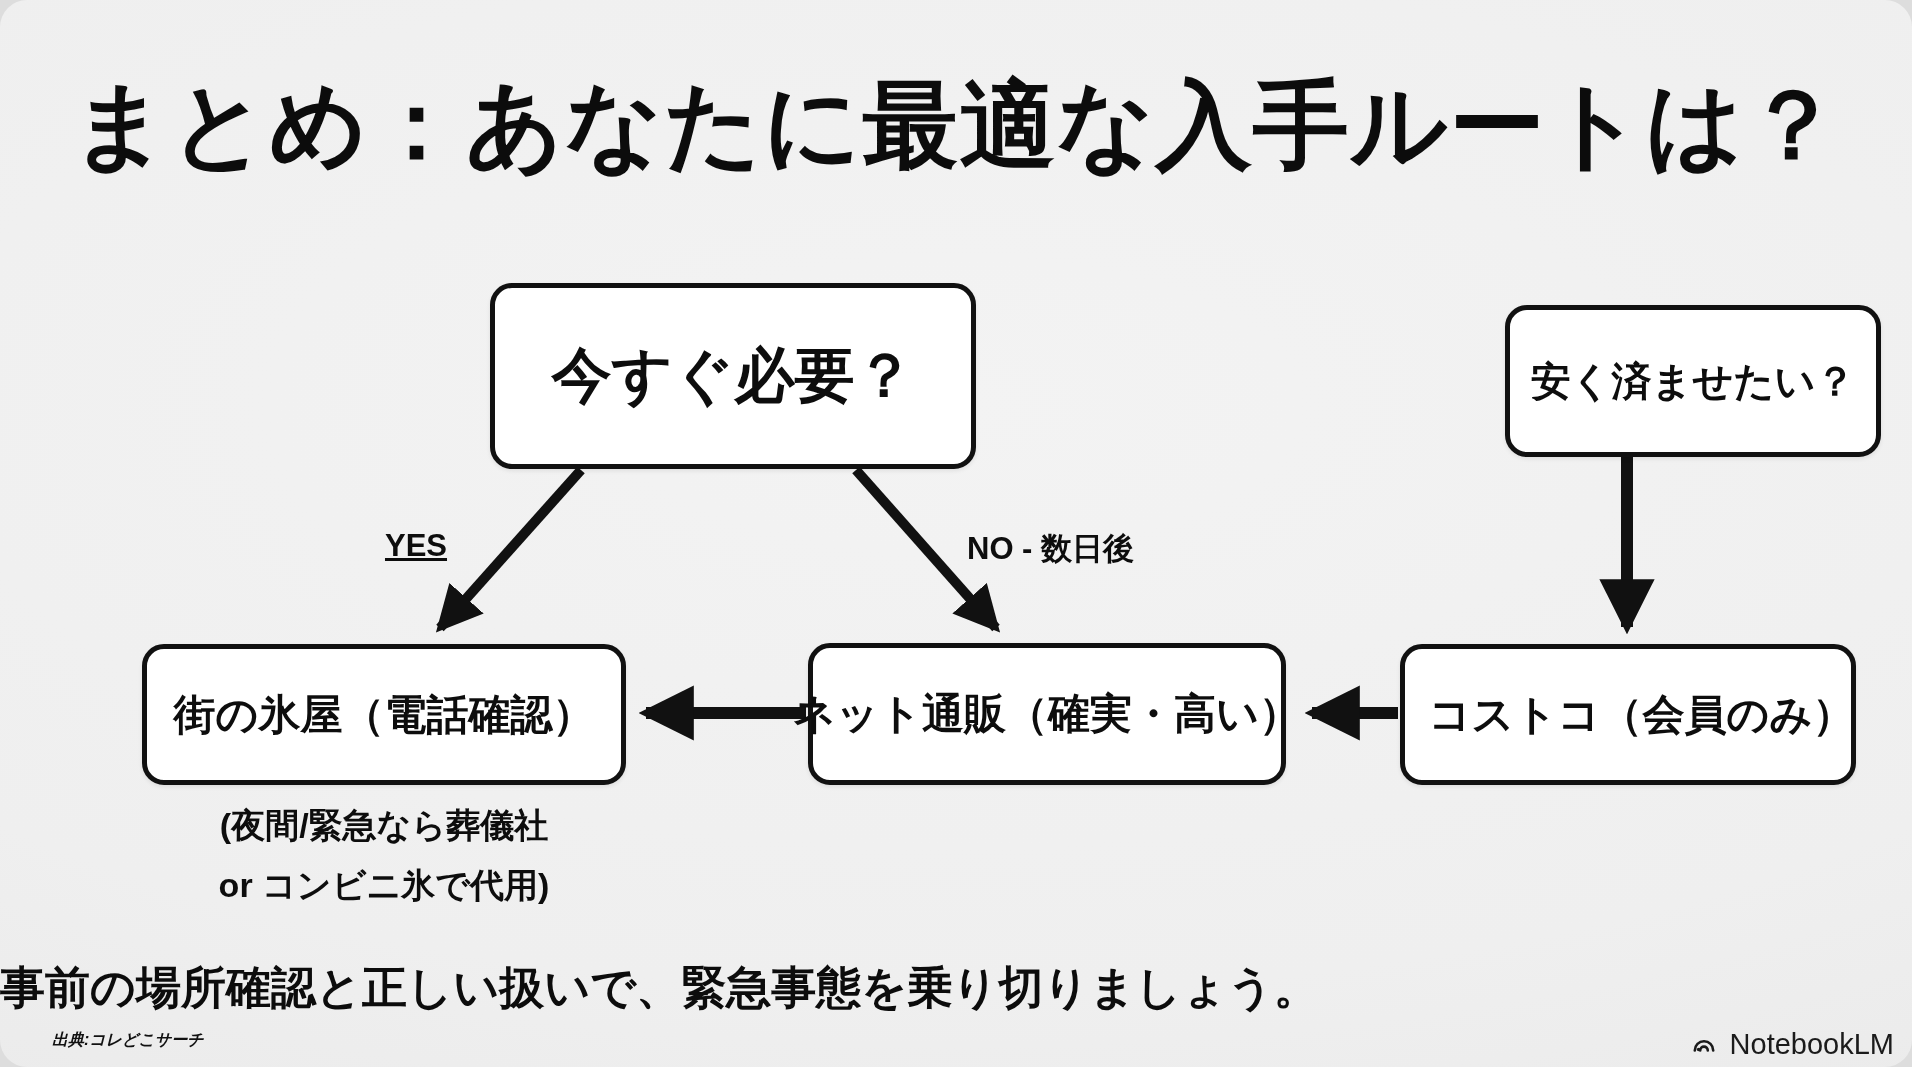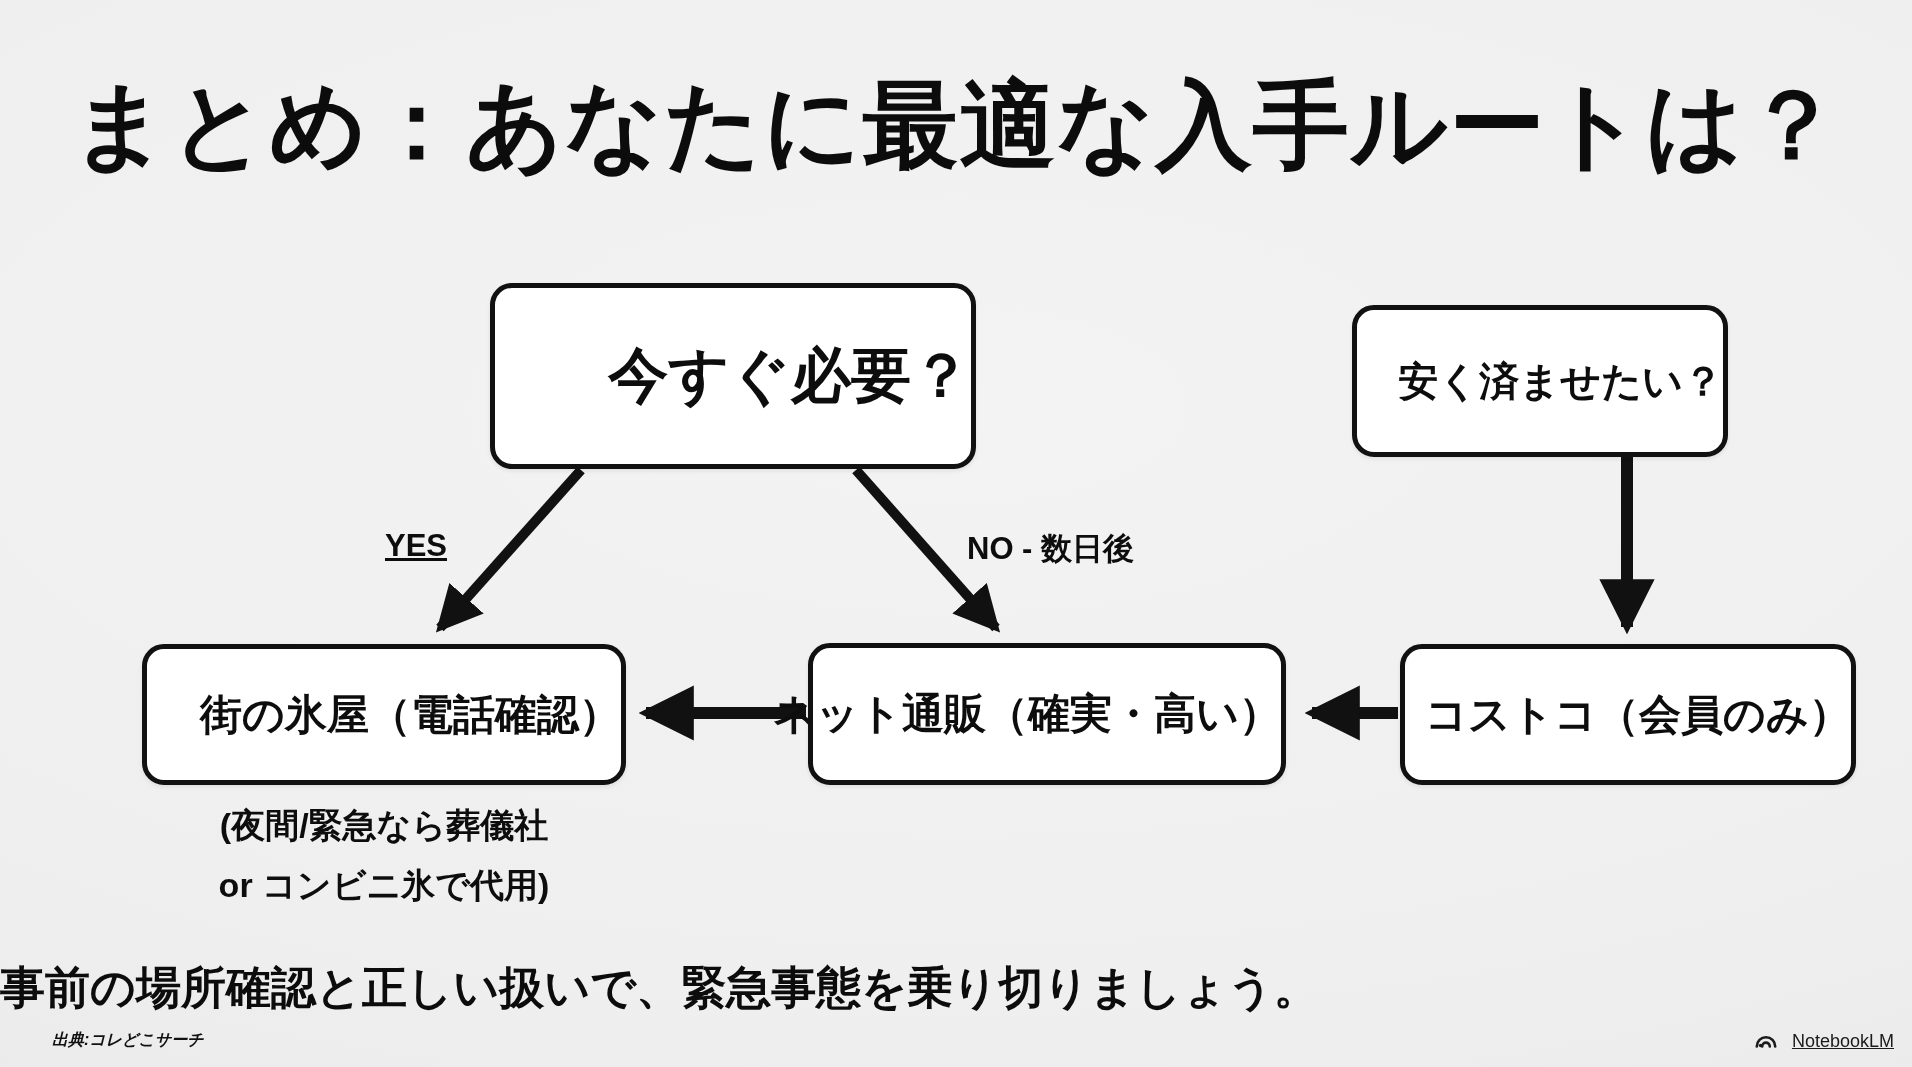--- a/index.html
+++ b/index.html
@@ -3,35 +3,36 @@
 <meta charset="utf-8">
 <style>
   html,body{
     margin:0;padding:0;background:#dddddd;
     font-family:"Liberation Sans","DejaVu Sans",sans-serif;
   }
   .stage{
     position:relative;width:1912px;height:1067px;overflow:hidden;
     background:radial-gradient(ellipse 130% 100% at 50% 38%, #f3f3f3 0%, #efefef 55%, #e6e6e6 100%);
     color:#111;
+    border-radius:27px;
   }
   .title{
     position:absolute;left:0;top:62px;width:100%;
     text-align:center;font-size:96px;font-weight:900;letter-spacing:1px;
     color:#0c0c0c;white-space:nowrap;
   }
   .node{
     position:absolute;box-sizing:border-box;
     background:#ffffff;border:5px solid #111;border-radius:22px;
-    display:flex;align-items:center;justify-content:flex-end;
+    display:flex;align-items:center;justify-content:center;
     font-weight:900;color:#0d0d0d;white-space:nowrap;
     box-shadow:0 2px 4px rgba(0,0,0,0.08);
   }
   .node-need-now   {left:490px; top:283px; width:486px; height:186px; font-size:60px;}
-  .node-cheap      {left:1352px;top:305px; width:376px; height:152px; font-size:40px;}
+  .node-cheap      {left:1505px;top:305px; width:376px; height:152px; font-size:40px;}
   .node-ice-shop   {left:142px; top:644px; width:484px; height:141px; font-size:42px;}
   .node-online     {left:808px; top:643px; width:478px; height:142px; font-size:42px;}
   .node-costco     {left:1400px;top:644px; width:456px; height:141px; font-size:42px;padding-left:27px;}
   .edge-label{
     position:absolute;font-weight:800;font-size:31px;color:#0d0d0d;white-space:nowrap;
   }
   .label-yes{left:366px;top:528px;width:100px;text-align:center;text-decoration:underline;}
   .label-no {left:967px;top:528px;width:220px;text-align:left;}
   .node-note{
     position:absolute;left:142px;top:796px;width:484px;
@@ -41,21 +42,21 @@
     position:absolute;left:0;top:958px;width:100%;
     text-align:left;font-size:45px;font-weight:900;color:#0c0c0c;white-space:nowrap;
   }
   .footer-source{
     position:absolute;left:52px;top:1030px;
     font-size:16px;font-weight:800;color:#111;font-style:italic;
   }
   .footer-brand{
     position:absolute;right:18px;top:1028px;
     display:flex;align-items:center;gap:13px;
-    font-size:18px;font-weight:500;color:#1b1b1b;text-decoration:underline;
+    font-size:29px;font-weight:500;color:#1b1b1b;
   }
   svg.edges{position:absolute;left:0;top:0;pointer-events:none;}
 </style>
 </head>
 <body>
 
 <div class="stage">
 
   <div class="title">まとめ：あなたに最適な入手ルートは？</div>
 

